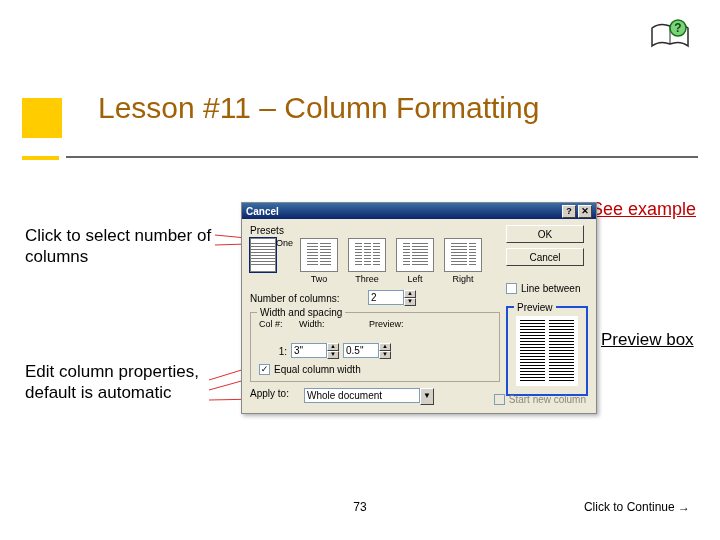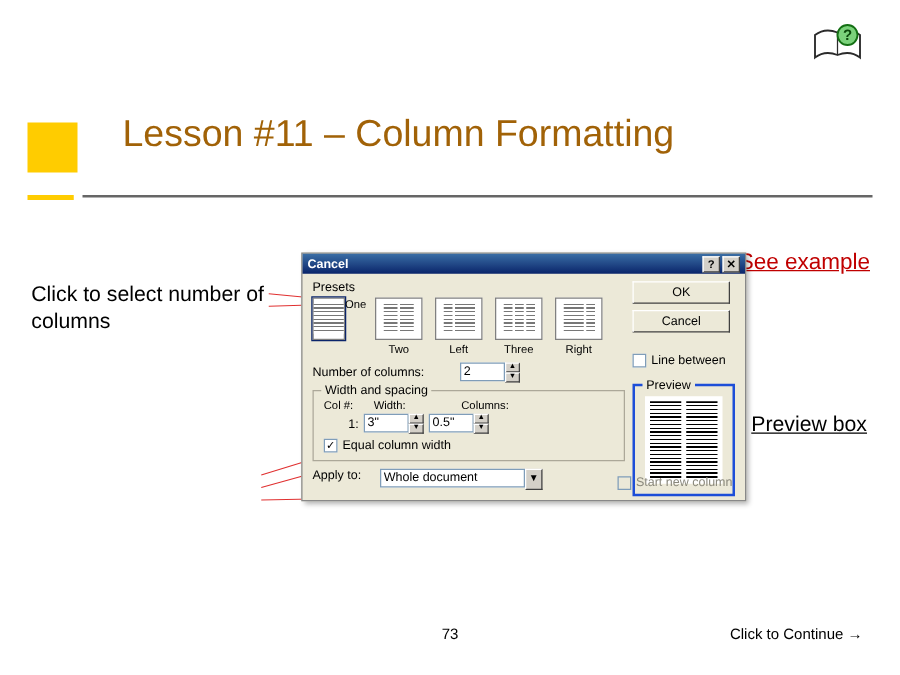--- a/index.html
+++ b/index.html
@@ -33,21 +33,21 @@
   .preset.sel .pbox { outline: 1px solid #0a246a; }
   .preset .plabel { font-size: 9px; text-decoration: underline; text-decoration-color: transparent; }
   .ncols-row { margin-bottom: 6px; display: flex; align-items: center; gap: 6px; }
   .ncols-row .lbl { width: 112px; }
   .spin { display: inline-flex; }
   .spin input { width: 36px; height: 15px; border: 1px solid #7f9db9; font-size: 10px; padding: 0 2px; }
   .spin .arrows { width: 12px; display: flex; flex-direction: column; }
   .spin .arrows div { height: 8px; background: #d4d0c8; border: 1px solid #fff; border-right-color:#404040; border-bottom-color:#404040; font-size: 6px; line-height: 5px; text-align: center; }
   .fieldset { border: 1px solid #aca899; padding: 6px 6px 6px 8px; margin-bottom: 6px; position: relative; }
   .fieldset .legend { position: absolute; top: -6px; left: 6px; background: #ece9d8; padding: 0 3px; font-size: 10px; }
-  .ws-head { display: flex; font-size: 9px; margin-bottom: 2px; align-items: flex-end; }
+  .ws-head { display: flex; font-size: 9px; margin-bottom: 14px; align-items: flex-end; }
   .ws-head div:nth-child(1){ width: 40px; } .ws-head div:nth-child(2){ width: 70px; } .ws-head div:nth-child(3){ width: 70px; }
   .ws-row { display: flex; align-items: center; gap: 4px; margin-bottom: 4px; }
   .ws-row .coln { width: 28px; text-align: right; }
   .cb { display: inline-flex; align-items: center; gap: 4px; }
   .cb .box { width: 11px; height: 11px; background: #fff; border: 1px solid #7f9db9; font-size: 9px; line-height: 9px; text-align: center; color:#000; }
   .cb.disabled { color: #8a887c; }
   .cb.disabled .box { background: #ece9d8; }
   .rhs { position: absolute; right: 8px; top: 6px; width: 82px; }
   .okbtn, .cancelbtn { width: 78px; height: 18px; background: #ece9d8; border: 1px solid #404040; border-top-color:#fff; border-left-color:#fff; font-size: 10px; margin-bottom: 5px; display:flex; align-items:center; justify-content:center; }
   .linebetween { margin-top: 12px; }
@@ -92,20 +92,21 @@
     <div class="title-block"></div>
     <div class="title">Lesson #11 – Column Formatting</div>
   </div>
 
   <div class="rule-wrap">
     <div class="rule-bar"></div>
     <div class="rule-line"></div>
   </div>
 
   <div class="caption1">Click to select number of columns</div>
+  <div class="caption2">Edit column properties, default is automatic</div>
   <div class="caption3">Preview box</div>
   <a class="see-example" href="#">See example</a>
 
   <svg class="callout" style="left:0;top:0" width="720" height="540">
     <line x1="215" y1="235" x2="288" y2="242" stroke="#e03030" stroke-width="1"></line>
     <line x1="215" y1="245" x2="314" y2="242" stroke="#e03030" stroke-width="1"></line>
     <line x1="209" y1="380" x2="310" y2="349" stroke="#e03030" stroke-width="1"></line>
     <line x1="209" y1="390" x2="310" y2="362" stroke="#e03030" stroke-width="1"></line>
     <line x1="209" y1="400" x2="310" y2="398" stroke="#e03030" stroke-width="1"></line>
   </svg>
@@ -150,36 +151,36 @@
           <div class="pbox">
               <div class="g two">
                 <div class="c"></div>
                 <div class="c"></div>
               </div>
             </div>
           <div class="plabel">Two</div>
         </div>
         <div class="preset">
           <div class="pbox">
+              <div class="g three">
+                <div class="c"></div>
+                <div class="c"></div>
+                <div class="c"></div>
+              </div>
+            </div>
+          <div class="plabel">Three</div>
+        </div>
+        <div class="preset">
+          <div class="pbox">
               <div class="g left">
                 <div class="c"></div>
                 <div class="c"></div>
               </div>
             </div>
           <div class="plabel">Left</div>
-        </div>
-        <div class="preset">
-          <div class="pbox">
-              <div class="g three">
-                <div class="c"></div>
-                <div class="c"></div>
-                <div class="c"></div>
-              </div>
-            </div>
-          <div class="plabel">Three</div>
         </div>
         <div class="preset">
           <div class="pbox">
               <div class="g right">
                 <div class="c"></div>
                 <div class="c"></div>
               </div>
             </div>
           <div class="plabel">Right</div>
         </div>
@@ -194,21 +195,21 @@
               <div>▼</div>
             </span>
         </span>
       </div>
 
       <div class="fieldset" style="width:250px">
         <span class="legend">Width and spacing</span>
         <div class="ws-head">
           <div>Col #:</div>
           <div>Width:</div>
-          <div>Columns:</div>
+          <div>Preview:</div>
         </div>
         <div class="ws-row">
           <span class="coln">1:</span>
           <span class="spin">
             <input value="3&quot;" style="">
             <span class="arrows">
                 <div>▲</div>
                 <div>▼</div>
               </span>
           </span>

